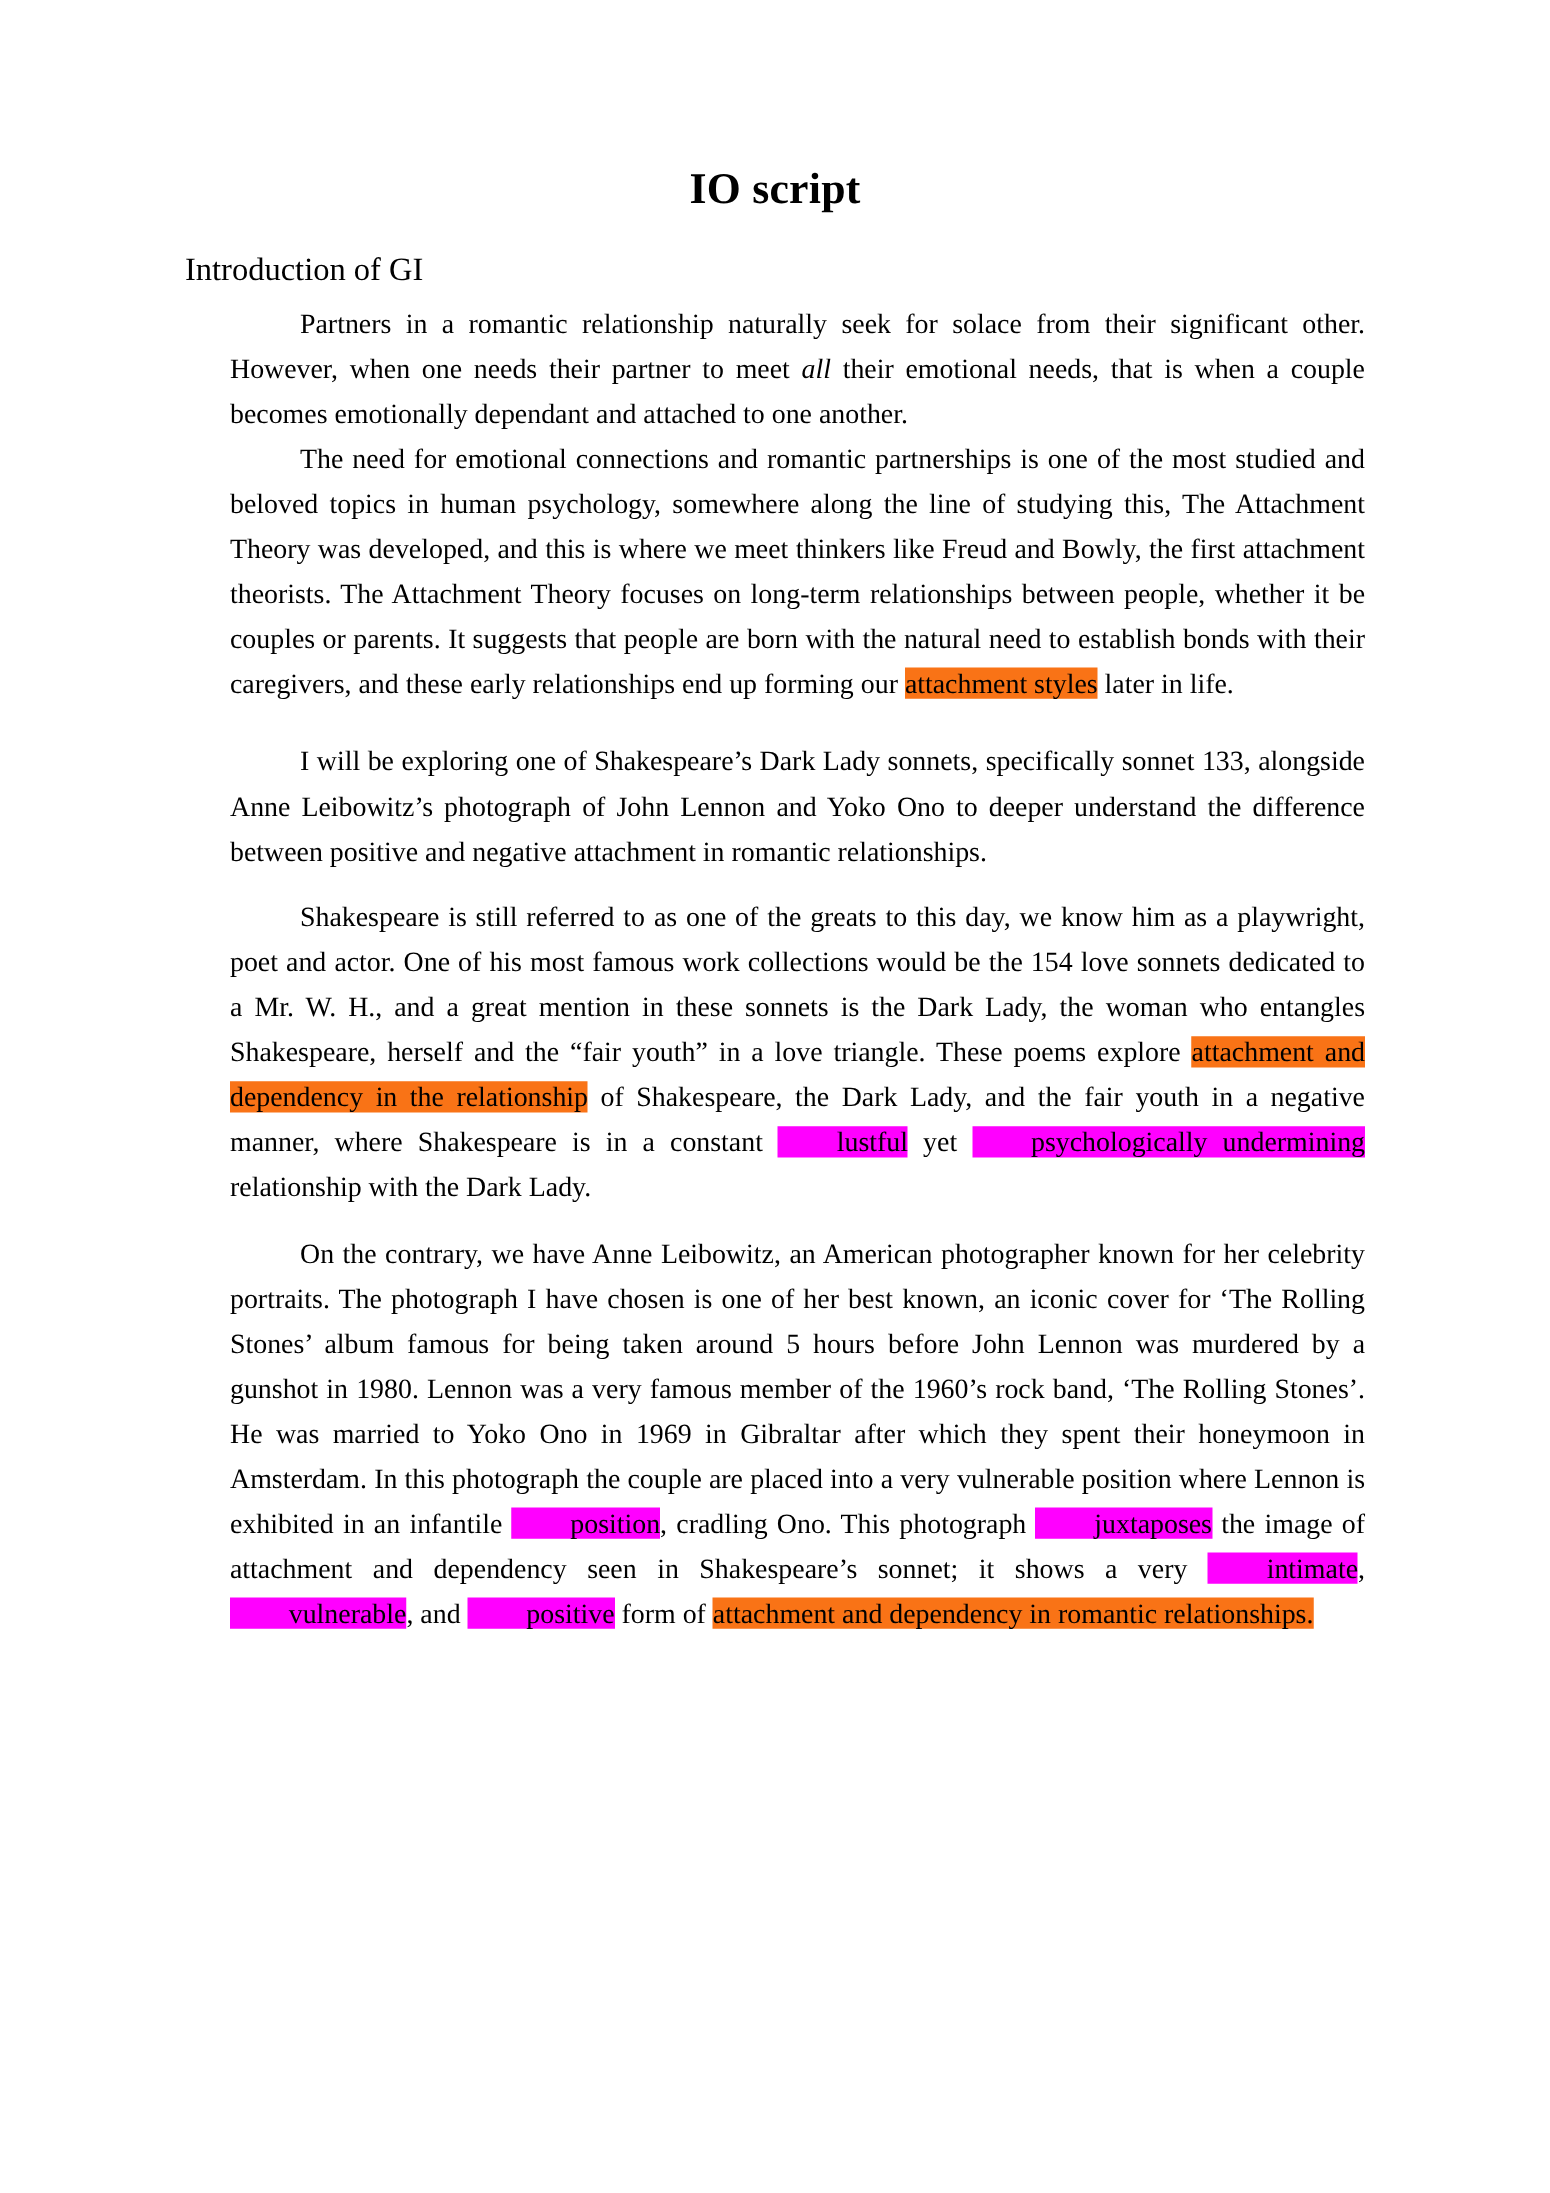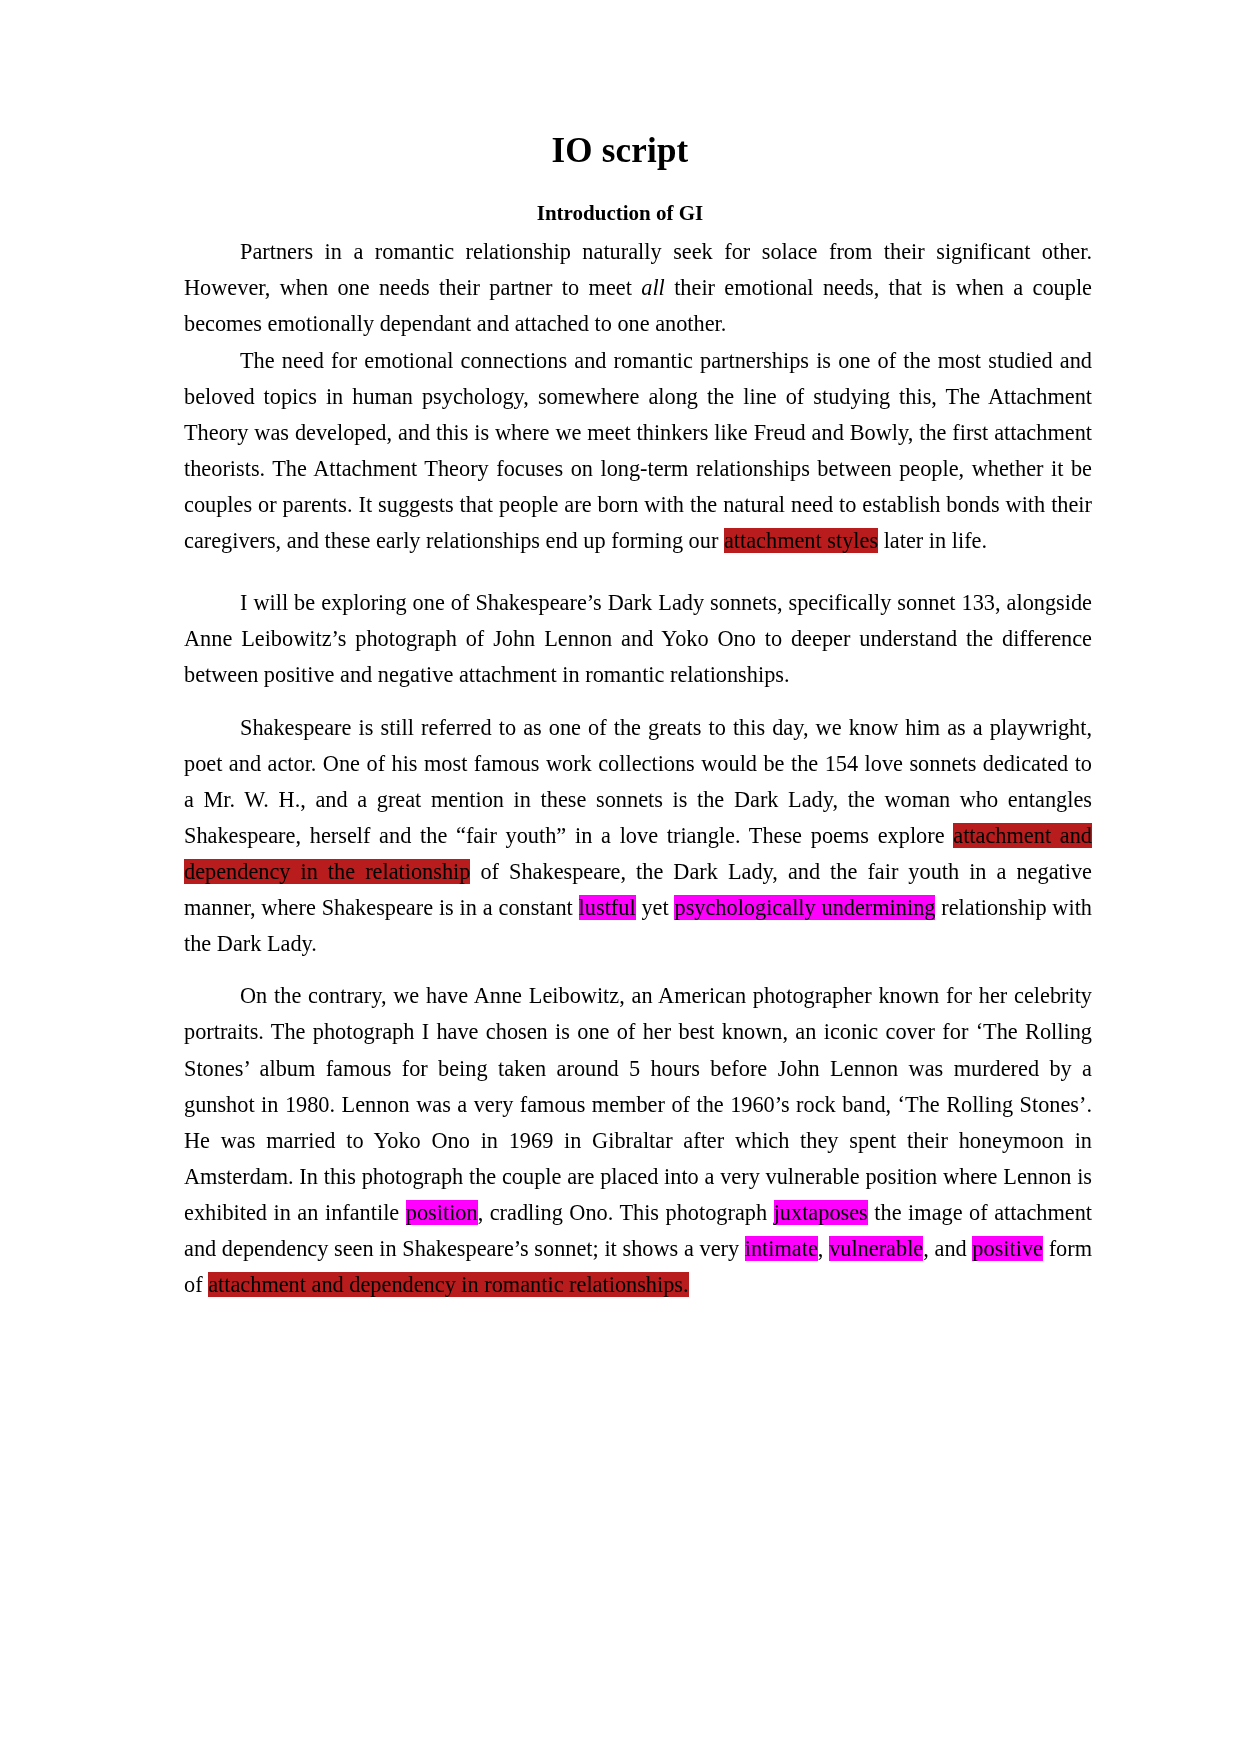--- a/index.html
+++ b/index.html
@@ -23,45 +23,46 @@
   }
   .doc-title {
     text-align: center;
     font-size: 35px;
     font-weight: bold;
     line-height: 1.2;
     margin: 0 0 28px 0;
     letter-spacing: 0.2px;
   }
   .section-heading {
-    font-size: 21px;
-    font-weight: bold;
+    font-size: 26px;
+    font-weight: normal;
     line-height: 1.25;
     margin: 0 0 8px 0;
-    text-align: center;
+    text-align: left;
   }
   .body-par {
     font-size: 22.3px;
     line-height: 1.62;
     text-align: justify;
     text-justify: inter-word;
     margin: 0 0 0 0;
     hyphens: none;
   }
   .body-par.indent {
     text-indent: 56px;
     margin-left: 36px;
   }
   .gap-sm { height: 16px; }
   .gap-md { height: 26px; }
   .hl-cyan {
-    background-color: #b91c1c;
+    background-color: #f97316;
   }
   .hl-magenta {
     background-color: #FF00FF;
+    padding-left: 47px;
   }
   em.ital {
     font-style: italic;
   }
 </style>
 </head>
 <body>
 
 <div class="page">
 

